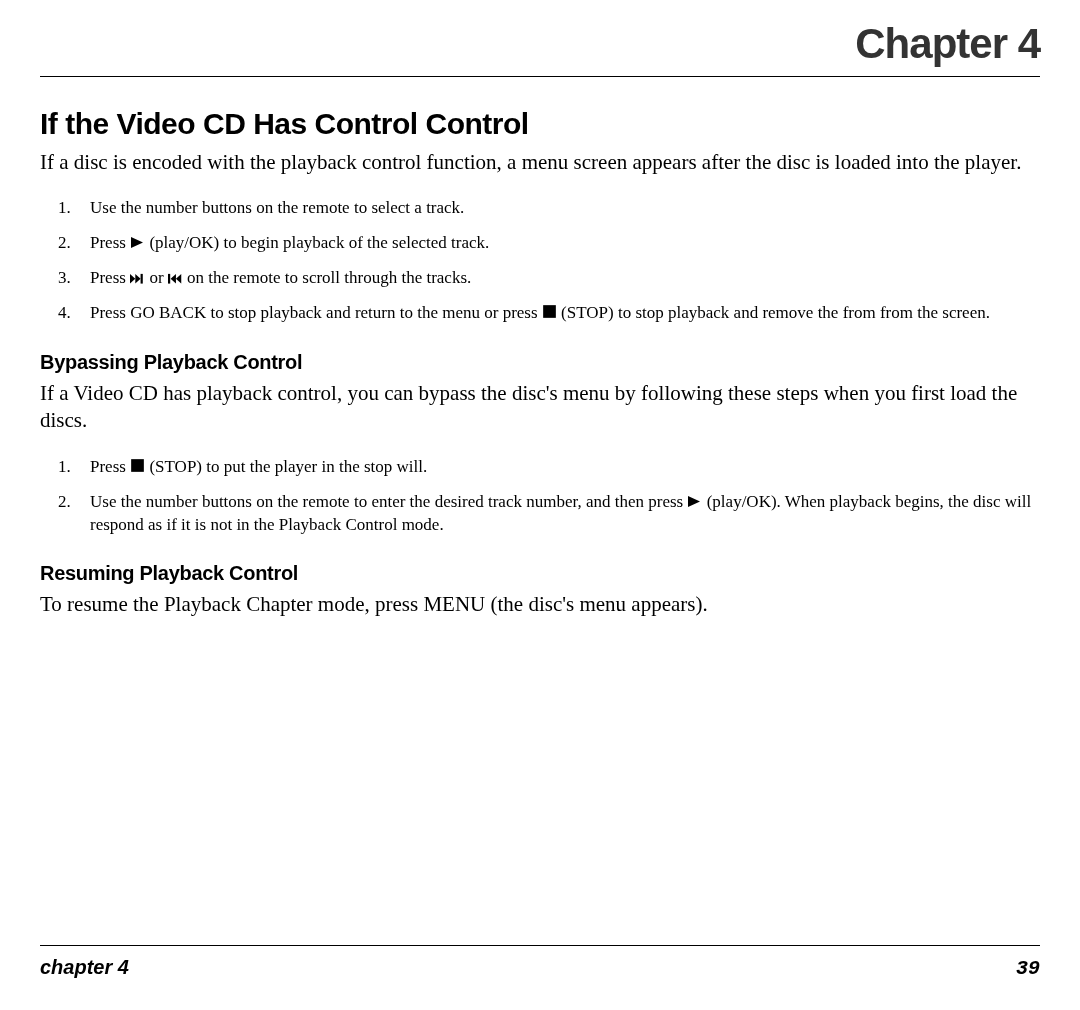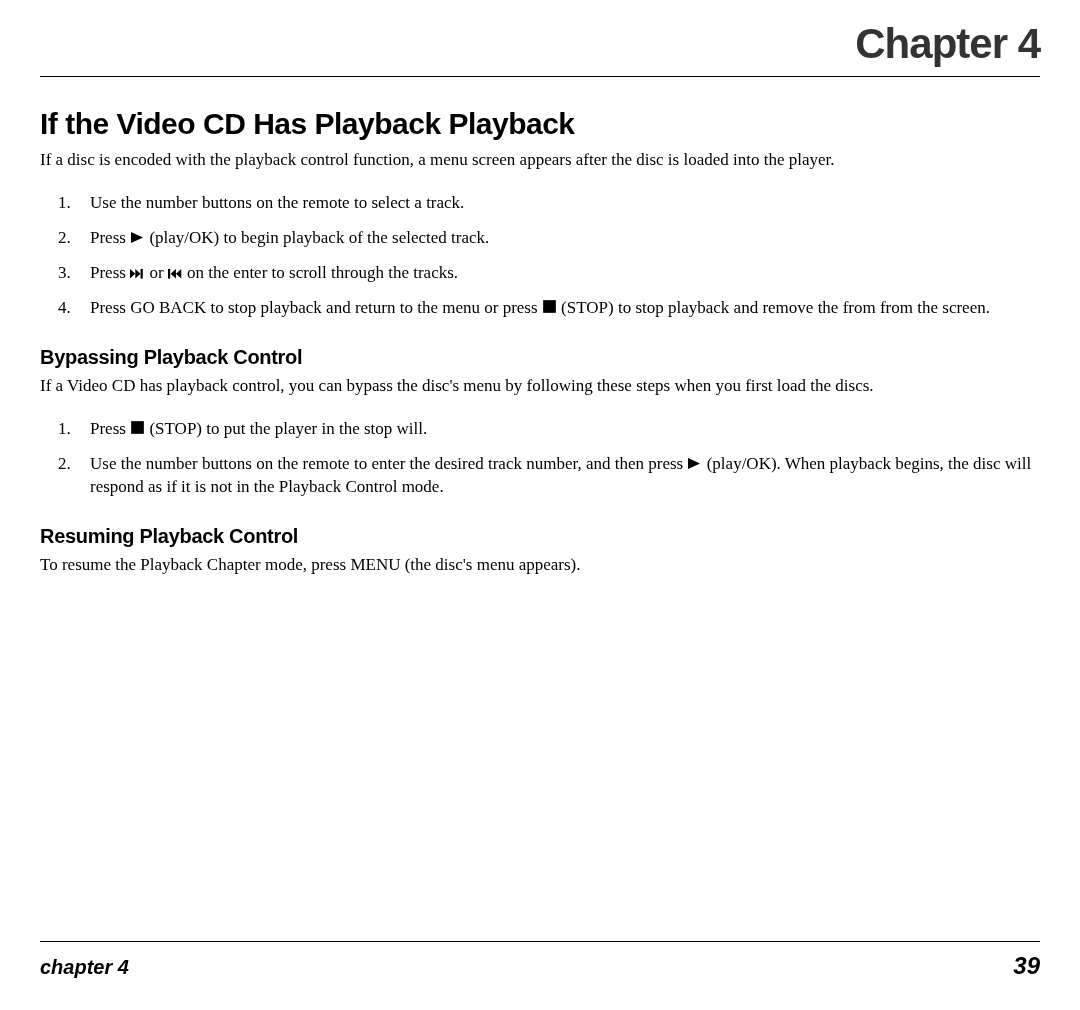--- a/index.html
+++ b/index.html
@@ -32,21 +32,21 @@
     }
     .section-h2 {
       font-family: Arial, sans-serif;
       font-weight: 700;
       font-size: 20px;
       margin-top: 26px;
       margin-bottom: 6px;
       letter-spacing: -0.3px;
     }
     .body-text {
-      font-size: 17px;
+      font-size: 21px;
       line-height: 1.3;
       margin-bottom: 10px;
     }
     ol.steps {
       list-style: none;
       counter-reset: step;
       margin-top: 21px;
     }
     ol.steps li {
       counter-increment: step;
@@ -79,32 +79,32 @@
       justify-content: space-between;
       align-items: baseline;
     }
     .footer-left {
       font-family: Arial, sans-serif;
       font-style: italic;
       font-weight: 700;
       font-size: 20px;
     }
     .footer-right {
-      font-family: Liberation Sans, sans-serif;
+      font-family: Liberation Mono, monospace;
       font-style: italic;
       font-weight: 700;
-      font-size: 24px;
+      font-size: 20px;
     }
   </style>
 </head>
 <body>
 
 <div class="chapter-header">Chapter 4</div>
 
-<h1 class="section-h1">If the Video CD Has Playback Playback</h1>
+<h1 class="section-h1">If the Video CD Has Control Control</h1>
 <p class="body-text">If a disc is encoded with the playback control function, a menu screen appears after the disc is loaded into the player.</p>
 
 <ol class="steps">
   <li><span>Use the number buttons on the remote to select a track.</span></li>
   <li>
     <span>Press </span>
     <span class="icon"><svg viewBox="0 0 15 13">
           <polygon points="1,1 13,6.5 1,12" fill="#000"></polygon>
         </svg></span>
     <span> (play/OK) to begin playback of the selected track.</span>
@@ -115,21 +115,21 @@
           <polygon points="0,1 6,6.5 0,12" fill="#000"></polygon>
           <polygon points="6,1 12,6.5 6,12" fill="#000"></polygon>
           <rect x="12" y="1" width="2.5" height="11" fill="#000"></rect>
         </svg></span>
     <span> or </span>
     <span class="icon"><svg viewBox="0 0 17 13">
           <rect x="0" y="1" width="2.5" height="11" fill="#000"></rect>
           <polygon points="9,1 3,6.5 9,12" fill="#000"></polygon>
           <polygon points="15,1 9,6.5 15,12" fill="#000"></polygon>
         </svg></span>
-    <span> on the enter to scroll through the tracks.</span>
+    <span> on the remote to scroll through the tracks.</span>
   </li>
   <li>
     <span>Press GO BACK to stop playback and return to the menu or press </span>
     <span class="icon"><svg viewBox="0 0 13 13">
           <rect x="1" y="1" width="11" height="11" fill="#000"></rect>
         </svg></span>
     <span> (STOP) to stop playback and remove the from from the screen.</span>
   </li>
 </ol>
 

